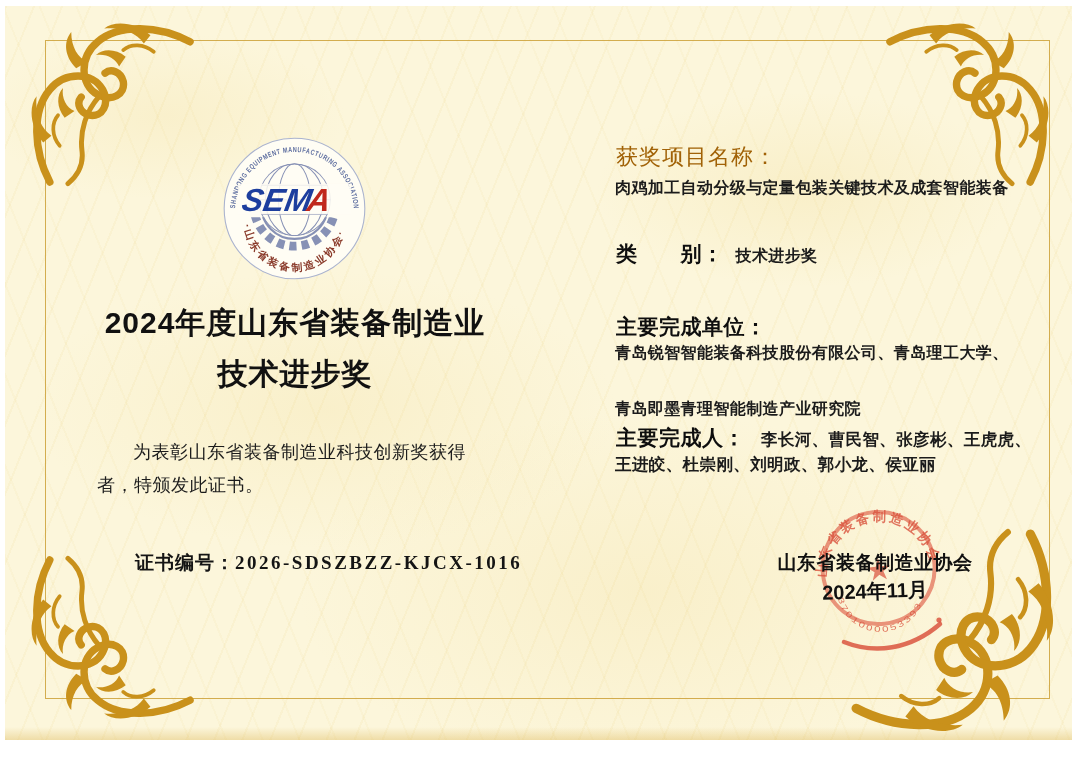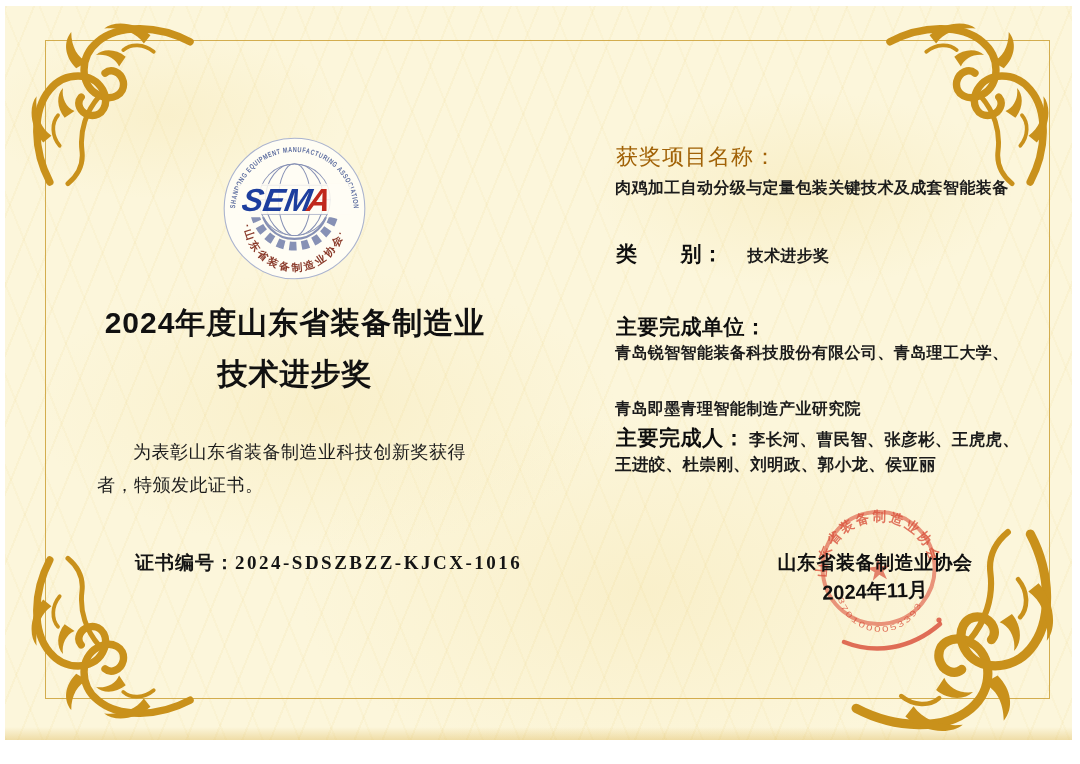--- a/index.html
+++ b/index.html
@@ -46,21 +46,21 @@
   .certno{
     left:135px;top:550px;font-family:"Liberation Serif",serif;font-weight:700;
     font-size:19px;color:#141414;letter-spacing:1px;white-space:nowrap;
   }
   .certno .code{letter-spacing:2.5px;}
 
   .rlabel{font-weight:700;font-size:21px;color:#0e0e0e;letter-spacing:.5px;white-space:nowrap;}
   .rlabel-lg{font-weight:400;font-size:22px;color:#a16207;letter-spacing:1px;white-space:nowrap;text-align:right;}
   .rtext{font-weight:600;font-size:16px;color:#1b1b1b;letter-spacing:.4px;white-space:nowrap;}
   .rtext-md{font-weight:600;font-size:16.5px;color:#1b1b1b;letter-spacing:.4px;white-space:nowrap;}
-  .row{display:flex;align-items:baseline;gap:24px;}
+  .row{display:flex;align-items:baseline;gap:12px;}
 
   .issuer{
     left:765px;top:550px;width:220px;text-align:center;
     font-weight:600;font-size:19px;letter-spacing:.5px;color:#101010;white-space:nowrap;
   }
   .issue-date{
     left:790px;top:578px;width:170px;text-align:center;
     font-weight:600;font-size:20px;color:#101010;transform:rotate(-2deg);white-space:nowrap;
   }
   .seal-svg{left:813px;top:502px;transform:rotate(-6deg);opacity:.95;}
@@ -145,37 +145,37 @@
   </svg>
 
   <div class="abs title-block">
     <div>2024年度山东省装备制造业</div>
     <div>技术进步奖</div>
   </div>
 
   <div class="abs body-par">为表彰山东省装备制造业科技创新奖获得者，特颁发此证书。</div>
 
   <div class="abs certno">
-    <span>证书编号：</span><span class="code">2024-SDSZBZZ-KJCX-1016</span>
+    <span>证书编号：</span><span class="code">2026-SDSZBZZ-KJCX-1016</span>
   </div>
 
   <div class="abs rlabel-lg" style="left:616px;top:142px">获奖项目名称：</div>
   <div class="abs rtext" style="left:615px;top:178px">肉鸡加工自动分级与定量包装关键技术及成套智能装备</div>
 
   <div class="abs row" style="left:616px;top:240px">
     <span class="rlabel">类　　别：</span>
     <span class="rtext">技术进步奖</span>
   </div>
 
 
   <div class="abs rtext" style="left:615px;top:343px">青岛锐智智能装备科技股份有限公司、青岛理工大学、</div>
   <div class="abs rlabel" style="left:616px;top:313px">主要完成单位：</div>
   <div class="abs rtext" style="left:615px;top:399px">青岛即墨青理智能制造产业研究院</div>
 
-  <div class="abs row" style="left:616px;top:424px;gap:4px">
+  <div class="abs row" style="left:616px;top:424px;gap:16px">
     <span class="rlabel">主要完成人：</span>
     <span class="rtext-md">李长河、曹民智、张彦彬、王虎虎、</span>
   </div>
   <div class="abs rtext-md" style="left:615px;top:454px">王进皎、杜崇刚、刘明政、郭小龙、侯亚丽</div>
 
   <svg class="abs seal-svg" width="132" height="140" viewBox="0 0 132 140">
     <defs>
       <path id="sealTop" d="M13,72 A53,53 0 0 1 119,72"></path>
       <path id="sealBottom" d="M22,86 A44,44 0 0 0 110,86"></path>
     </defs>

